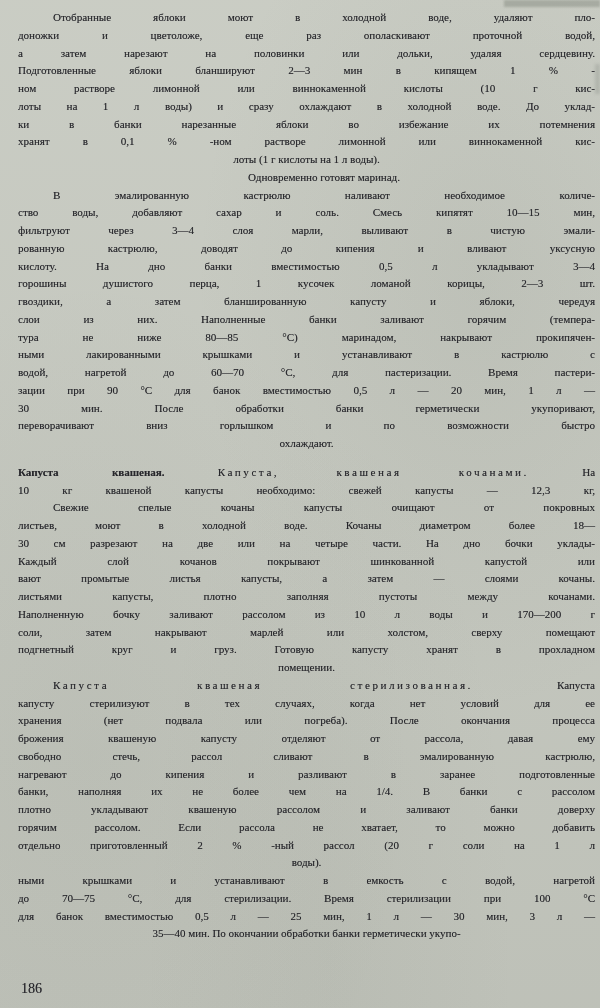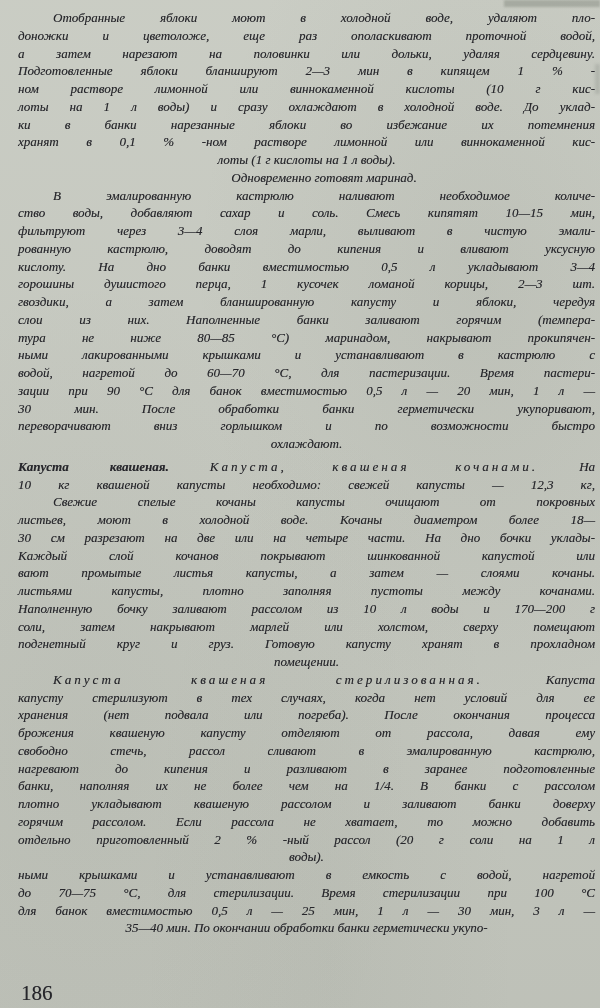--- a/index.html
+++ b/index.html
@@ -12,35 +12,34 @@
       radial-gradient(ellipse at 80% 28%, rgba(110,116,106,0.10), transparent 42%),
       radial-gradient(ellipse at 15% 75%, rgba(110,116,106,0.07), transparent 45%),
       radial-gradient(ellipse at 55% 95%, rgba(110,116,106,0.06), transparent 40%),
       linear-gradient(180deg, rgba(255,255,255,0.05), rgba(20,22,18,0.05));
     font-family:"Liberation Serif","DejaVu Serif",serif;
     color:#26262b;
   }
   .text-block{
     position:absolute;
     left:18px;top:9px;width:577px;
-    font-size:13px;
+    font-size:11px;
     line-height:17.75px;
     text-shadow:0.2px 0.2px 0.35px rgba(38,38,43,0.45);
-    font-style:italic;
   }
   .para{margin:0;}
-  .section-gap{margin-top:5px;}
+  .section-gap{margin-top:11px;}
   .line{text-align:center;}
   .line.jl{text-align:justify;text-align-last:justify;}
   .line.ind{text-indent:35px;}
   .b{font-weight:bold;}
   .sp{letter-spacing:0.235em;word-spacing:0.12em;}
   .page-number{
     position:absolute;left:21px;top:981px;
-    font-size:21px;
+    font-size:14px;
     text-shadow:0.2px 0.2px 0.35px rgba(38,38,43,0.45);
   }
   .scan-smudge{
     position:absolute;right:0;top:0;width:96px;height:7px;
     background:rgba(82,88,80,0.28);
     filter:blur(1px);
   }
   .scan-smudge2{
     position:absolute;right:0;top:64px;width:5px;height:30px;
     background:rgba(90,95,88,0.18);

